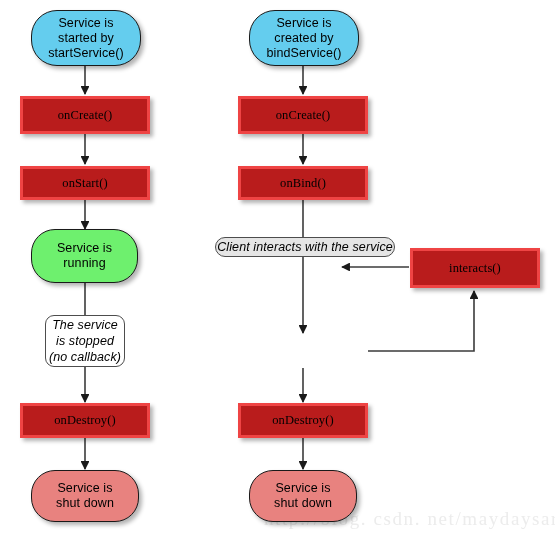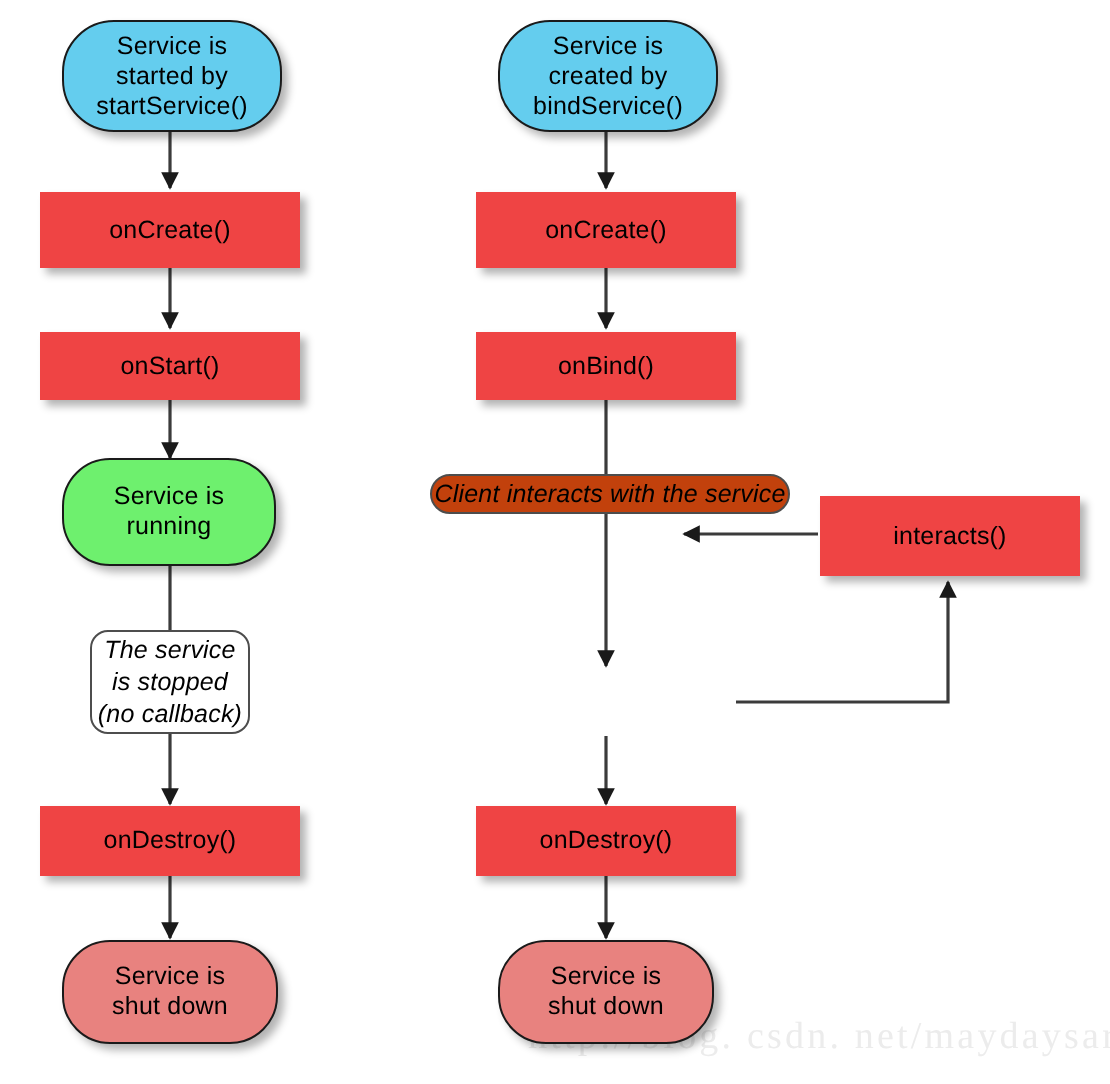--- a/index.html
+++ b/index.html
@@ -29,41 +29,42 @@
     justify-content: center;
     text-align: center;
     color: #000000;
     font-size: 12.5px;
     line-height: 15px;
     letter-spacing: 0.1px;
     white-space: pre-line;
     z-index: 3;
   }
   .proc {
-    background: #ef4444;
+    background: #b91c1c;
     border: 3px solid #ef4444;
     box-shadow: 3px 3px 4px rgba(0,0,0,0.30);
+    font-family: Liberation Serif, serif;
   }
   .term {
     border: 1px solid #1a1a1a;
     box-shadow: 3px 3px 4px rgba(0,0,0,0.30);
   }
   .term.blue  { background: #64cdee; border-radius: 26px; }
   .term.green { background: #6ef06e; border-radius: 24px; }
   .term.red   { background: #e8827f; border-radius: 24px; }
   .note {
     background: #ffffff;
     border: 1px solid #4d4d4d;
     border-radius: 9px;
     font-style: italic;
     font-size: 12.5px;
     line-height: 16px;
   }
   .pill {
-    background: #c2410c;
+    background: #e5e5e5;
     border: 1px solid #4d4d4d;
     border-radius: 11px;
     font-style: italic;
     font-size: 12.5px;
     white-space: nowrap;
     padding: 0 6px;
   }
   #edges {
     position: absolute;
     left: 0; top: 0;

